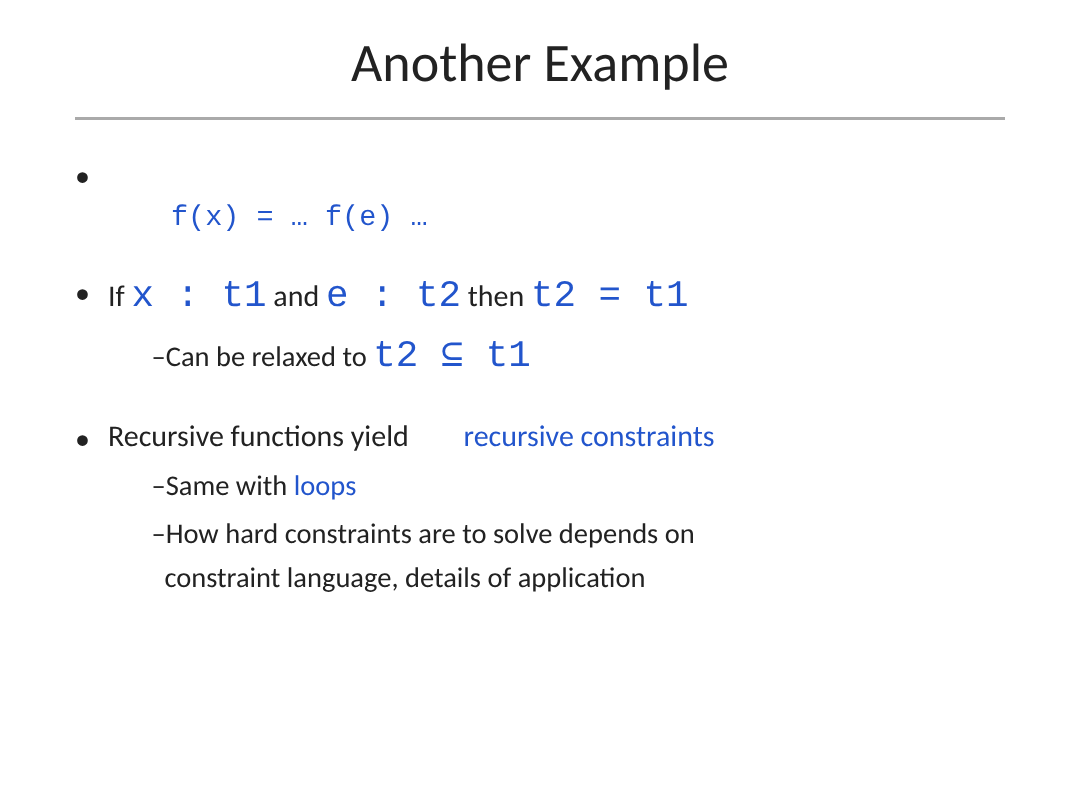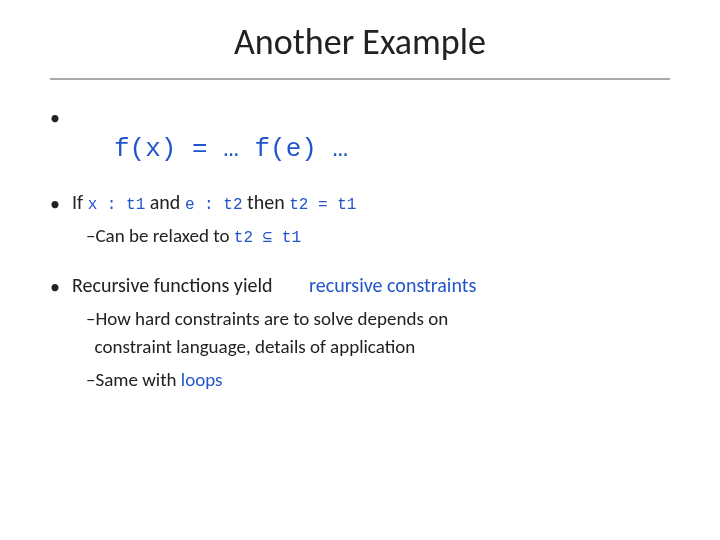--- a/index.html
+++ b/index.html
@@ -62,42 +62,42 @@
       line-height: 1.4;
     }
 
     .bullet-dot {
       margin-right: 12px;
       margin-top: 2px;
       flex-shrink: 0;
     }
 
     .sub-item {
-      margin-left: 36px;
+      margin-left: 51px;
       font-size: 19px;
       color: #222222;
       font-family: 'Calibri', 'Arial', sans-serif;
       line-height: 1.5;
       margin-top: 4px;
     }
 
     .blue {
       color: #2255cc;
     }
 
     .mono-blue {
       font-family: 'Courier New', monospace;
       color: #2255cc;
-      font-size: 16px;
+      font-size: 25px;
     }
 
     .indented-code {
       margin-left: 64px;
       font-family: 'Courier New', monospace;
-      font-size: 26px;
+      font-size: 19px;
       color: #2255cc;
       margin-top: 2px;
       margin-bottom: 4px;
     }
 
     .recursive-blue {
       color: #2255cc;
       margin-left: 32px;
     }
 
@@ -136,22 +136,22 @@
     </div>
 
     <div class="bullet-item">
       <div class="bullet-row">
         <span class="bullet-dot">•</span>
         <span>
           Recursive functions yield <span class="recursive-blue">recursive constraints</span>
         </span>
       </div>
       <div class="sub-item">
+        –Same with <span class="loops-blue">loops</span>
+      </div>
+      <div class="sub-item">
         –How hard constraints are to solve depends on<br>
         &nbsp;&nbsp;constraint language, details of application
-      </div>
-      <div class="sub-item">
-        –Same with <span class="loops-blue">loops</span>
       </div>
     </div>
 
   </div>
 </div>
 
 </body></html>

